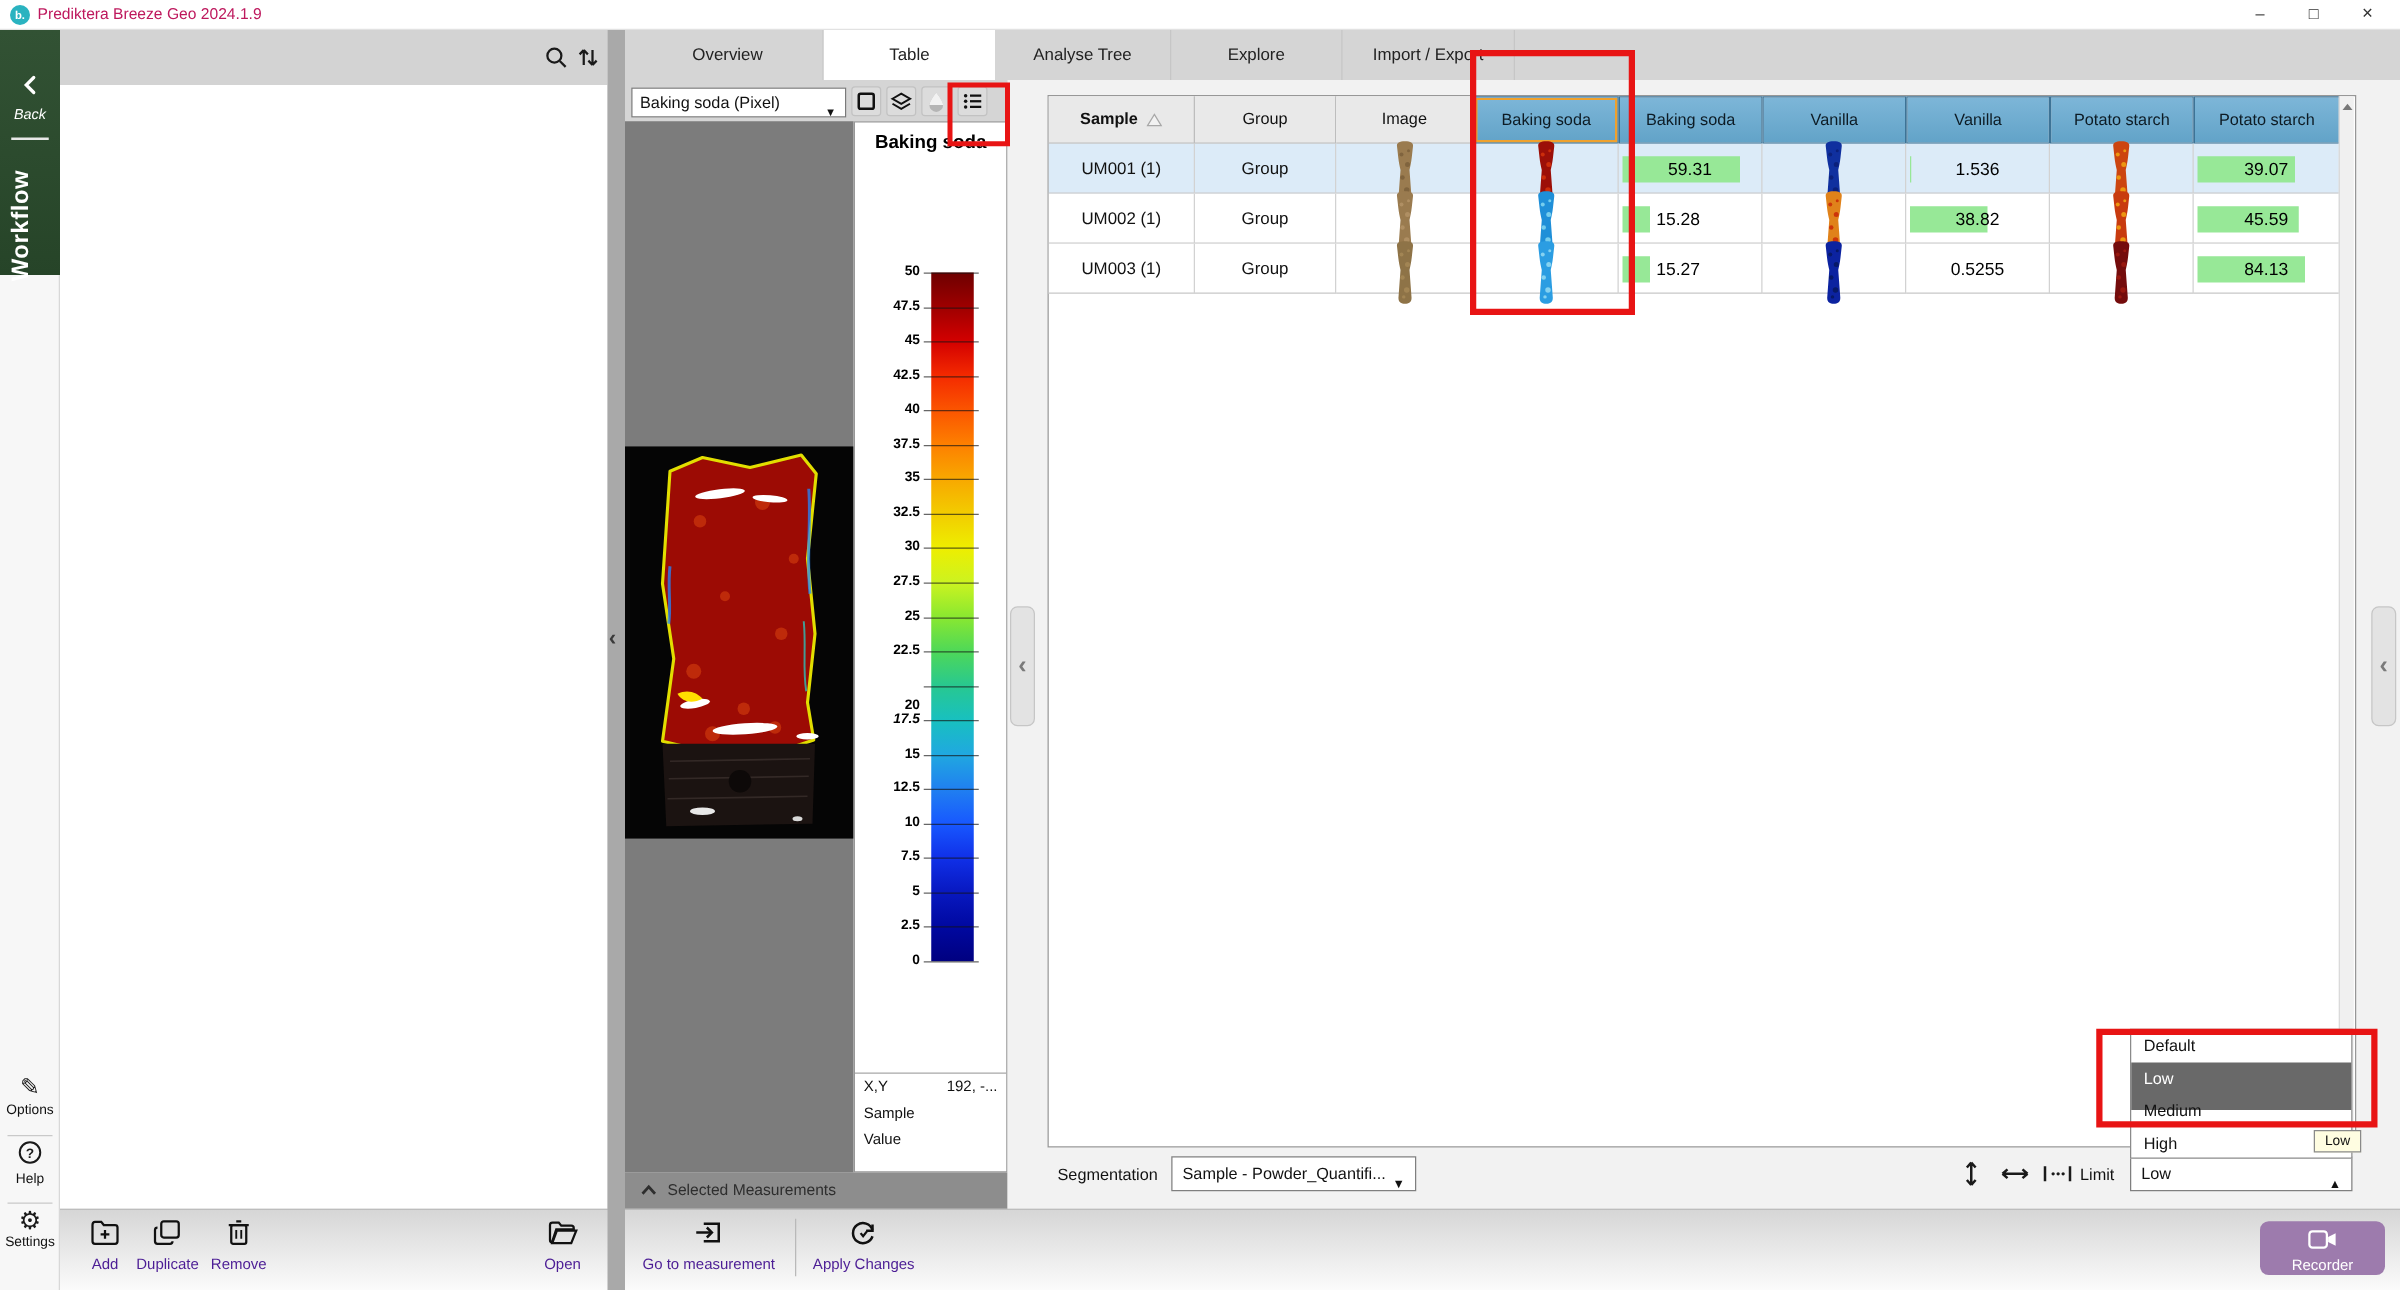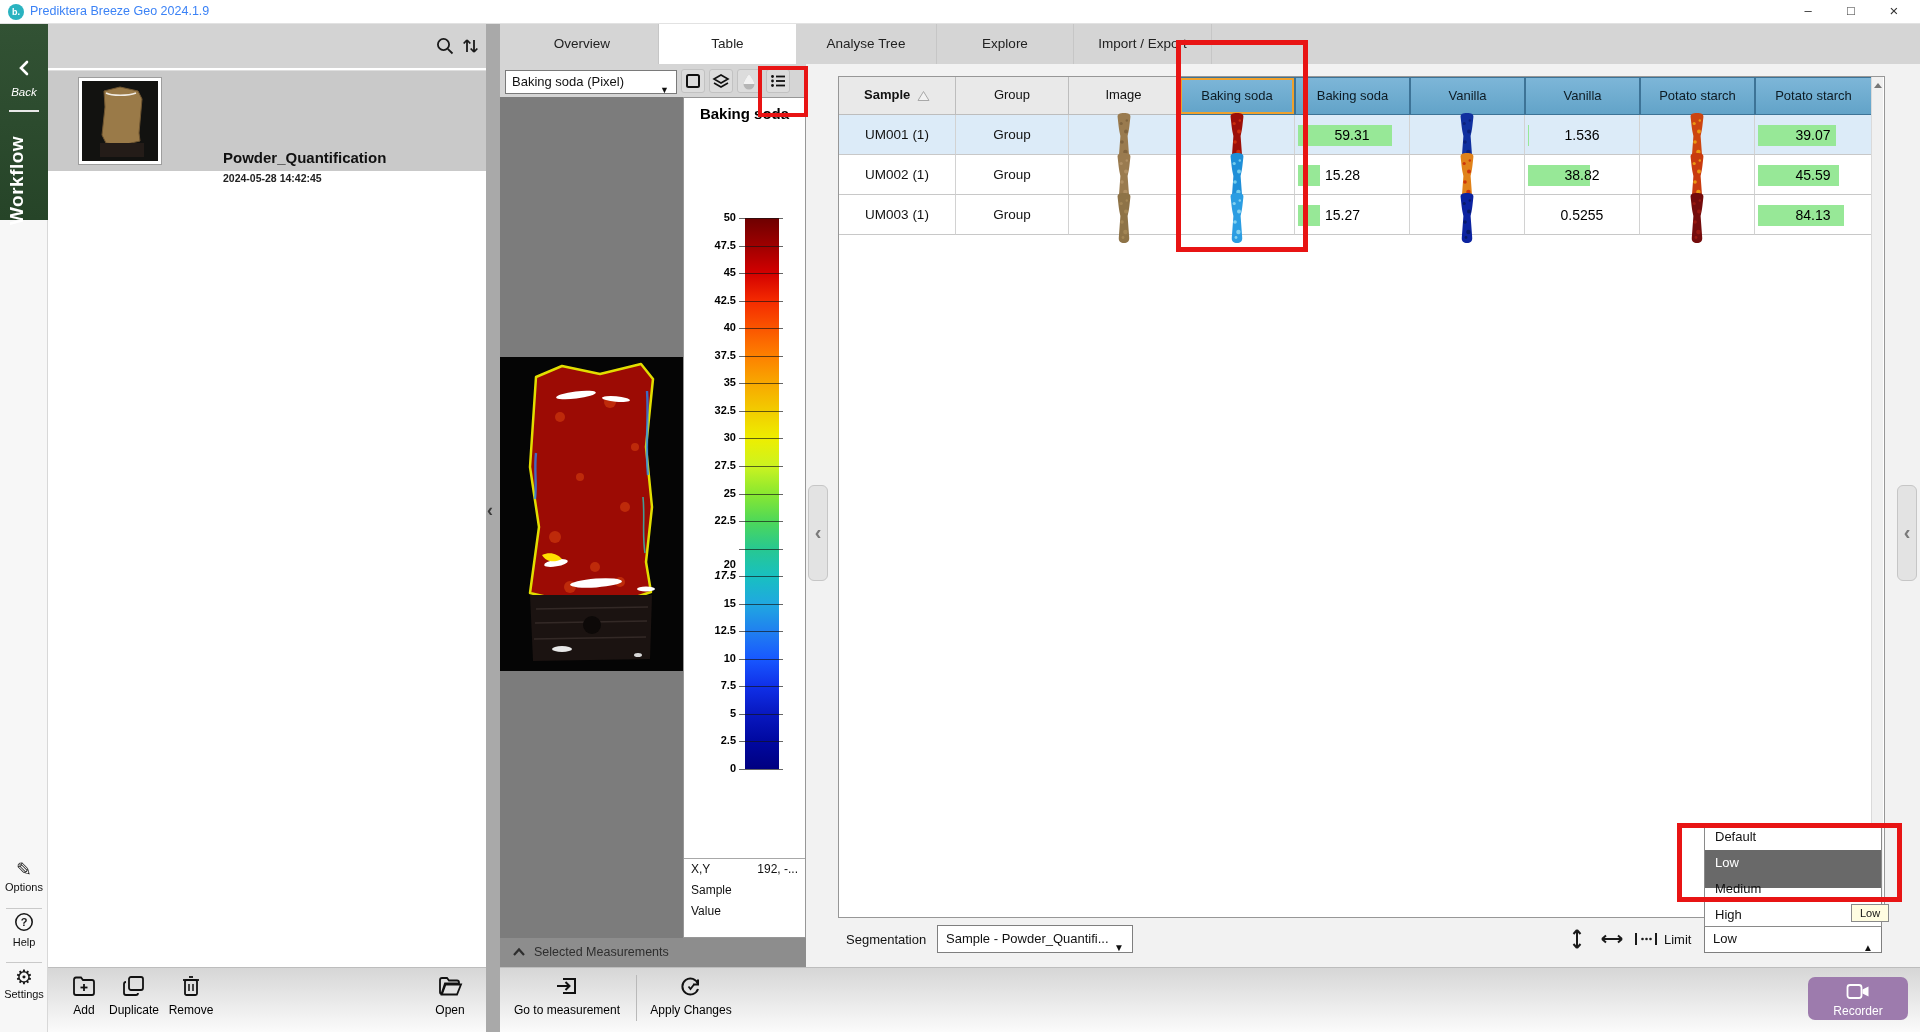--- a/index.html
+++ b/index.html
@@ -3,21 +3,21 @@
 <meta charset="utf-8">
 <style>
   * { margin:0; padding:0; box-sizing:border-box; }
   html,body { width:1920px; height:1032px; overflow:hidden; font-family:"Liberation Sans", sans-serif; }
   #app { position:relative; width:1920px; height:1032px; background:#d5d5d5; }
   .abs { position:absolute; }
 
   
   #titlebar { left:0; top:0; width:1920px; height:24px; background:#ffffff; border-bottom:1px solid #e2e2e2; }
   #app-icon { left:8px; top:4px; width:16px; height:16px; border-radius:50%; background:#2ab3c0; color:#fff; font-size:9px; font-weight:bold; text-align:center; line-height:16px; }
-  #title-text { left:30px; top:4px; font-size:12.5px; color:#3b82f6; }
+  #title-text { left:30px; top:4px; font-size:12.5px; color:#be185d; }
   .winbtn { top:0; width:40px; height:23px; text-align:center; line-height:22px; font-size:13px; color:#333; }
 
   
   #sidebar { left:0; top:24px; width:48px; height:1008px; background:#f7f7f7; border-right:1px solid #d8d8d8; }
   #sidebar-green { left:0; top:24px; width:48px; height:196px; background:linear-gradient(180deg,#325234,#264428); color:#fff; }
   #back-chev { left:17px; top:36px; }
   #back-label { left:0; top:62px; width:48px; text-align:center; font-size:11.5px; color:#fff;font-style:italic; }
   #back-sep { left:9px; top:86px; width:30px; height:2px; background:#e8e8e8; }
   #workflow-label { left:6px; top:100px; width:36px; height:112px; writing-mode:vertical-rl; transform:rotate(180deg); color:#fff; font-size:19px; font-weight:bold; letter-spacing:.5px; text-align:center; }
   .side-item { left:0; width:48px; text-align:center; color:#1a1a1a; }
@@ -90,21 +90,21 @@
 
   
   #limit-popup { left:1704px; top:823px; width:178px; height:104px; background:#fff; border:1px solid #8a8a8a; z-index:20; }
   .popup-item { position:absolute; left:0; width:176px; height:38px; line-height:26px; padding-left:10px; font-size:13px; color:#111; }
   .popup-item.sel { background:#696969; color:#fff; }
   #limit-tooltip { left:1851px; top:904px; width:38px; height:18px; background:#fffde1; border:1px solid #8a8a8a; font-size:11px; color:#111; text-align:center; line-height:16px; z-index:30; }
 
   
   #bottom-toolbar { left:48px; top:967px; width:1872px; height:65px; background:linear-gradient(180deg,#d6d6d6,#fbfbfb); border-top:1px solid #bdbdbd; }
   .tool-btn { position:absolute; text-align:center; color:#111; }
-  .tool-btn .lbl { font-size:12px; color:#000000; margin-top:1px; }
+  .tool-btn .lbl { font-size:12px; color:#4c1d95; margin-top:1px; }
   #toolbar-sep { left:636px; top:975px; width:1px; height:46px; background:#b9b9b9; }
   #recorder-btn { left:1808px; top:977px; width:100px; height:43px; background:var(--recorder-purple,#9d7bad); border-radius:7px; color:#fff; text-align:center; }
   #recorder-btn .lbl { font-size:12px; color:#fff; margin-top:0px; }
 
   
   #right-handle { left:1897px; top:485px; }
   #mid-handle { left:808px; top:485px; }
   #left-handle-chev { left:487px; top:500px; color:#3a3a3a; font-size:18px; font-weight:bold; z-index:6; }
 
   
@@ -170,32 +170,20 @@
   <div class="abs" id="list-panel"></div>
   <div class="abs" id="list-header">
     <svg class="abs" style="left:387px;top:12px" width="20" height="20" viewBox="0 0 20 20">
         <circle cx="8.5" cy="8.5" r="5.6" fill="none" stroke="#1a1a1a" stroke-width="1.8"></circle>
         <line x1="12.8" y1="12.8" x2="17.5" y2="17.5" stroke="#1a1a1a" stroke-width="1.8"></line>
       </svg>
     <svg class="abs" style="left:412px;top:12px" width="22" height="20" viewBox="0 0 22 20">
         <path d="M7,16 L7,4 M7,4 L3.7,7.5 M7,4 L10.3,7.5" stroke="#1a1a1a" stroke-width="1.8" fill="none"></path>
         <path d="M14,4 L14,16 M14,16 L10.7,12.5 M14,16 L17.3,12.5" stroke="#1a1a1a" stroke-width="1.8" fill="none"></path>
       </svg>
-  </div>
-  <div class="abs" id="list-item">
-    <div class="abs" id="thumb-box" style="left:30px;top:6px">
-      <svg width="76" height="80" viewBox="0 0 76 80">
-        <rect x="0" y="0" width="76" height="80" fill="#121210"></rect>
-        <path d="M22,10 L38,6 L56,10 L60,18 L57,52 L58,60 L40,64 L24,62 L20,54 L23,26 Z" fill="#9a7a48" stroke="#6f5530" stroke-width="1"></path>
-        <path d="M24,12 C30,15 46,15 54,12" stroke="#fff" stroke-width="1.6" fill="none" opacity=".85"></path>
-        <rect x="18" y="62" width="44" height="14" fill="#241c18"></rect>
-      </svg>
-    </div>
-    <div class="abs" id="item-title">Powder_Quantification</div>
-    <div class="abs" id="item-date">2024-05-28 14:42:45</div>
   </div>
 
   <div class="abs" id="divider"></div>
   <div class="abs" id="left-handle-chev">‹</div>
 
   <div class="abs" id="tabstrip"></div>
   <div class="abs tab" style="left:506px;width:153px">Overview</div>
   <div class="abs tab active" style="left:659px;width:137px">Table</div>
   <div class="abs tab" style="left:796px;width:141px">Analyse Tree</div>
   <div class="abs tab" style="left:937px;width:137px">Explore</div>

